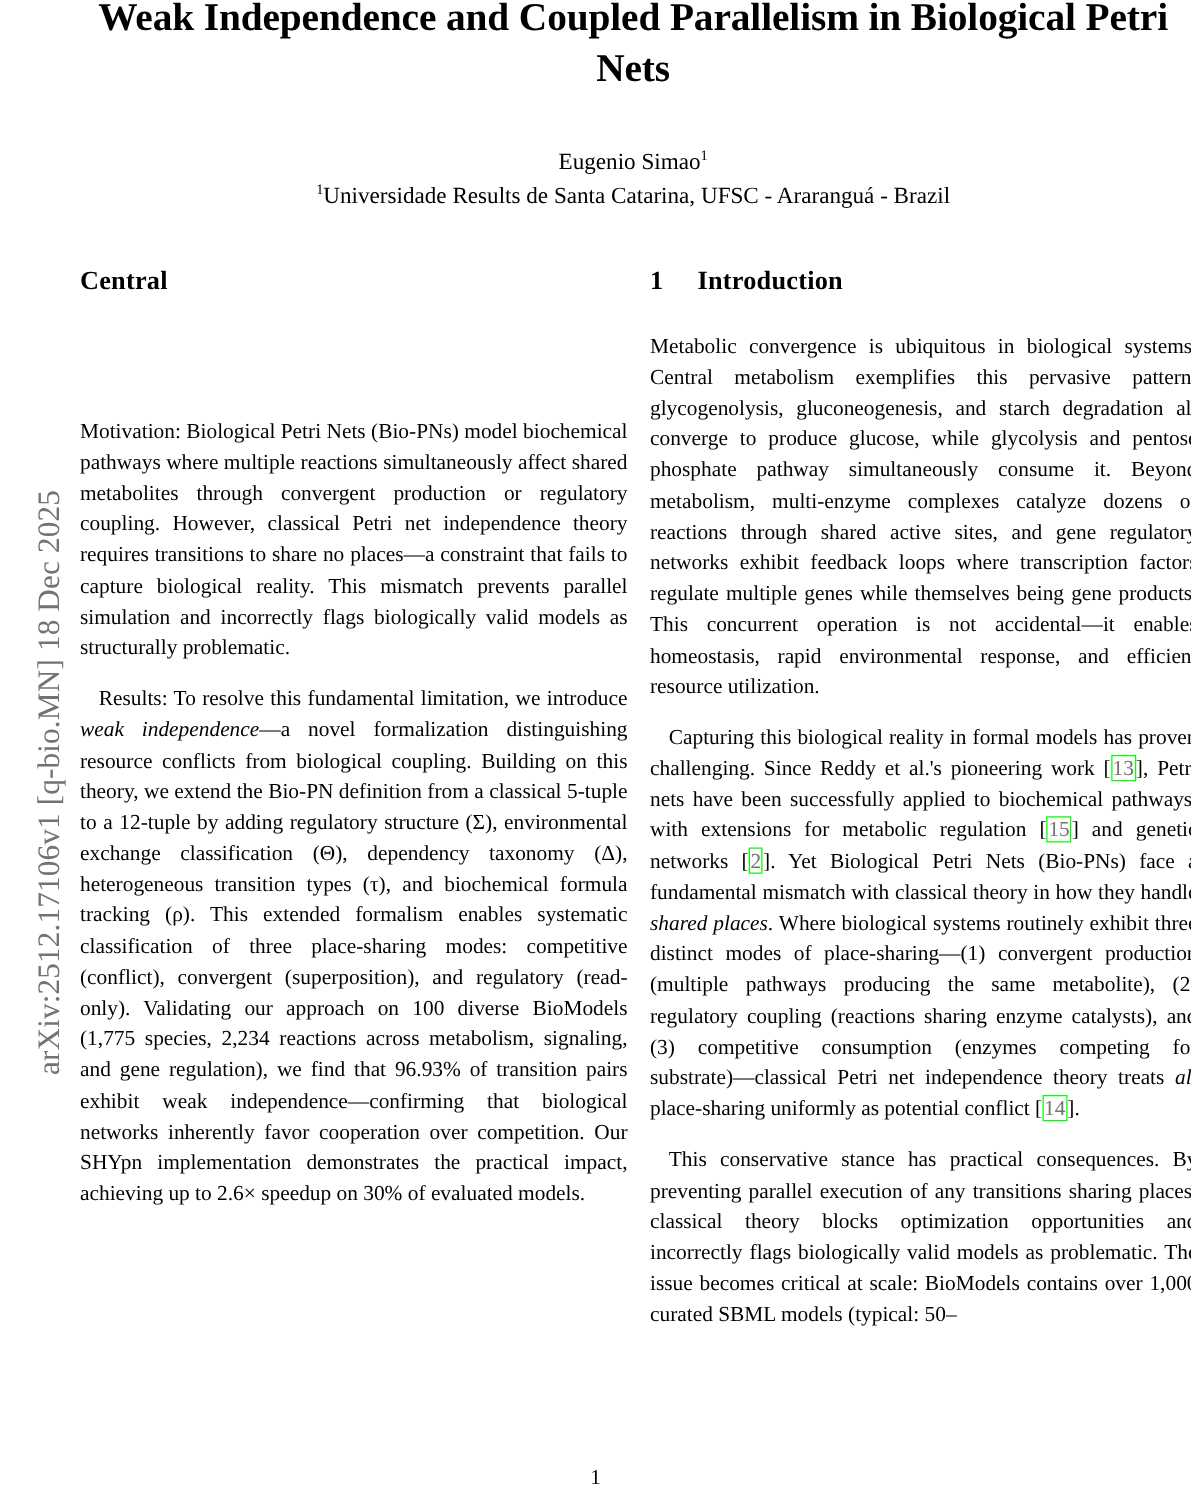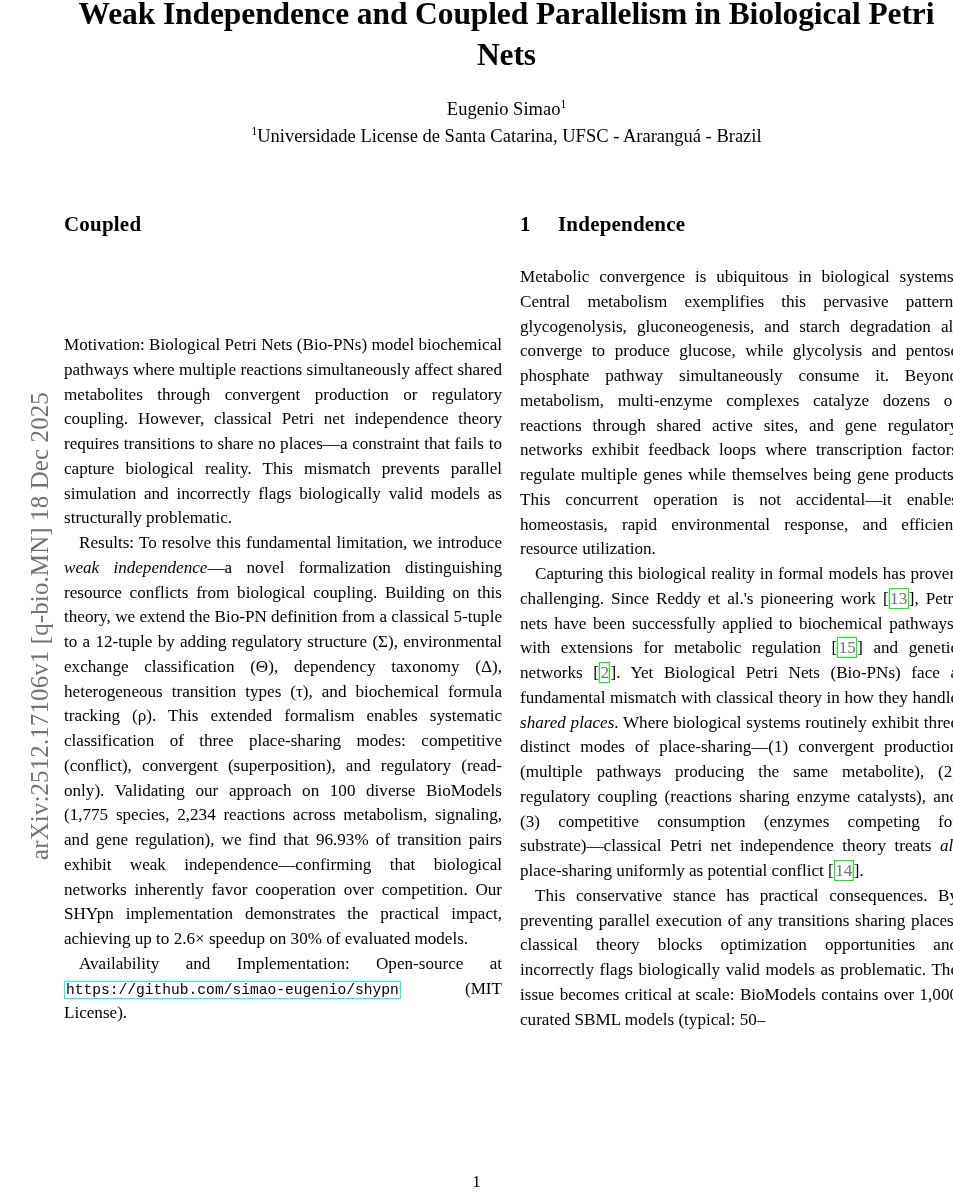--- a/index.html
+++ b/index.html
@@ -60,21 +60,21 @@
     text-align: center;
   }
   #paper-title {
     font-size: 31.5px;
     font-weight: bold;
     line-height: 1.30;
     letter-spacing: -0.1px;
     margin: 0;
   }
   #author-block {
-    margin-top: 20px;
+    margin-top: 41px;
     font-size: 18.5px;
     line-height: 1.48;
   }
   #author-block .line { display: block; }
   sup.supnum {
     font-size: 11.5px;
     vertical-align: super;
     line-height: 0;
   }
 
@@ -110,21 +110,21 @@
   p.body-par {
     font-size: 17.1px;
     line-height: 1.448;
     margin: 0;
     text-align: justify;
     text-justify: inter-word;
     hyphens: manual;
     -webkit-hyphens: manual;
   }
   p.body-par.indent { text-indent: 15px; }
-  p.body-par + p.body-par { margin-top: 0px; }
+  p.body-par + p.body-par { margin-top: 16px; }
 
   b.run-in { font-weight: normal; }
   i.emph { font-style: italic; }
 
   
   .url-link {
     font-family: "Liberation Mono", "DejaVu Sans Mono", monospace;
     font-size: 14.6px;
     color: #000000;
     border: 1.6px solid #00ffff;
@@ -157,39 +157,38 @@
 <div id="page">
 
   <div id="arxiv-stamp">
     <span class="stamp-text">arXiv:2512.17106v1  [q-bio.MN]  18 Dec 2025</span>
   </div>
 
   <div id="title-block">
     <h1 id="paper-title">Weak Independence and Coupled Parallelism in Biological Petri Nets</h1>
     <div id="author-block">
       <span class="line"><span>Eugenio Simao</span><sup class="supnum">1</sup></span>
-      <span class="line"><sup class="supnum">1</sup><span>Universidade License de Santa Catarina, UFSC - Araranguá - Brazil</span></span>
+      <span class="line"><sup class="supnum">1</sup><span>Universidade Results de Santa Catarina, UFSC - Araranguá - Brazil</span></span>
     </div>
   </div>
 
   <div id="columns">
 
     <div class="col" id="col-left">
-      <h2 class="sec-head">Coupled</h2>
+      <h2 class="sec-head">Central</h2>
       <div class="abstract-gap"></div>
 
       <p class="body-par"><b class="run-in">Motivation:</b><span> Biological Petri Nets (Bio-PNs) model biochemical pathways where multiple reactions simultaneously affect shared metabolites through convergent production or regulatory coupling. However, classical Petri net independence theory requires transitions to share no places—a constraint that fails to capture biological reality. This mismatch prevents parallel simulation and incorrectly flags biologically valid models as structurally problematic.</span></p>
 
       <p class="body-par indent"><b class="run-in">Results:</b><span> To resolve this fundamental limitation, we introduce </span><i class="emph">weak independence</i><span>—a novel formalization distinguishing resource conflicts from biological coupling. Building on this theory, we extend the Bio-PN definition from a classical 5-tuple to a 12-tuple by adding regulatory structure (Σ), environmental exchange classification (Θ), dependency taxonomy (Δ), heterogeneous transition types (τ), and biochemical formula tracking (ρ). This extended formalism enables systematic classification of three place-sharing modes: competitive (conflict), convergent (superposition), and regulatory (read-only). Validating our approach on 100 diverse BioModels (1,775 species, 2,234 reactions across metabolism, signaling, and gene regulation), we find that 96.93% of transition pairs exhibit weak independence—confirming that biological networks inherently favor cooperation over competition. Our SHYpn implementation demonstrates the practical impact, achieving up to 2.6× speedup on 30% of evaluated models.</span></p>
 
-      <p class="body-par indent"><b class="run-in">Availability and Implementation:</b><span> Open-source at </span><a class="url-link" href="#">https://github.com/simao-eugenio/shypn</a><span> (MIT License).</span></p>
     </div>
 
     <div class="col" id="col-right">
-      <h2 class="sec-head"><span class="secnum">1</span><span>Independence</span></h2>
+      <h2 class="sec-head"><span class="secnum">1</span><span>Introduction</span></h2>
       <div class="intro-gap"></div>
 
       <p class="body-par"><b class="run-in">Metabolic convergence is ubiquitous in biological systems</b><span>. Central metabolism exemplifies this pervasive pattern: glycogenolysis, gluconeogenesis, and starch degradation all converge to produce glucose, while glycolysis and pentose phosphate pathway simultaneously consume it. Beyond metabolism, multi-enzyme complexes catalyze dozens of reactions through shared active sites, and gene regulatory networks exhibit feedback loops where transcription factors regulate multiple genes while themselves being gene products. This concurrent operation is not accidental—it enables homeostasis, rapid environmental response, and efficient resource utilization.</span></p>
 
       <p class="body-par indent"><span>Capturing this biological reality in formal models has proven challenging. Since Reddy et al.'s pioneering work [</span><a class="cite-link" href="#">13</a><span>], Petri nets have been successfully applied to biochemical pathways, with extensions for metabolic regulation [</span><a class="cite-link" href="#">15</a><span>] and genetic networks [</span><a class="cite-link" href="#">2</a><span>]. Yet Biological Petri Nets (Bio-PNs) face a fundamental mismatch with classical theory in how they handle </span><i class="emph">shared places</i><span>. Where biological systems routinely exhibit three distinct modes of place-sharing—(1) </span><b class="run-in">convergent production</b><span> (multiple pathways producing the same metabolite), (2) </span><b class="run-in">regulatory coupling</b><span> (reactions sharing enzyme catalysts), and (3) </span><b class="run-in">competitive consumption</b><span> (enzymes competing for substrate)—classical Petri net independence theory treats </span><i class="emph">all</i><span> place-sharing uniformly as potential conflict [</span><a class="cite-link" href="#">14</a><span>].</span></p>
 
       <p class="body-par indent">This conservative stance has practical consequences. By preventing parallel execution of any transitions sharing places, classical theory blocks optimization opportunities and incorrectly flags biologically valid models as problematic. The issue becomes critical at scale: BioModels contains over 1,000 curated SBML models (typical: 50–</p>
     </div>
 
   </div>

